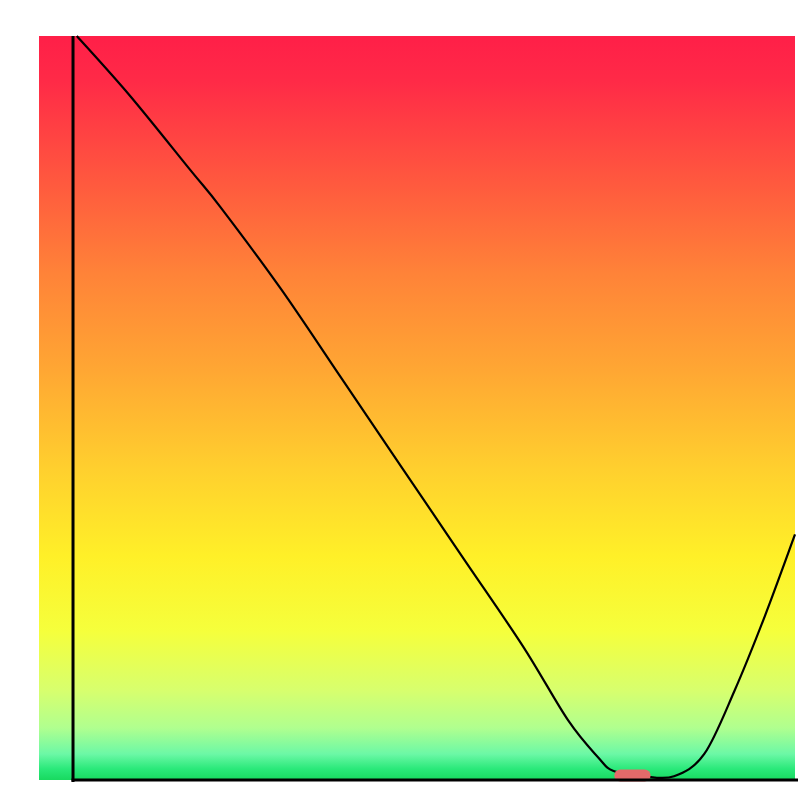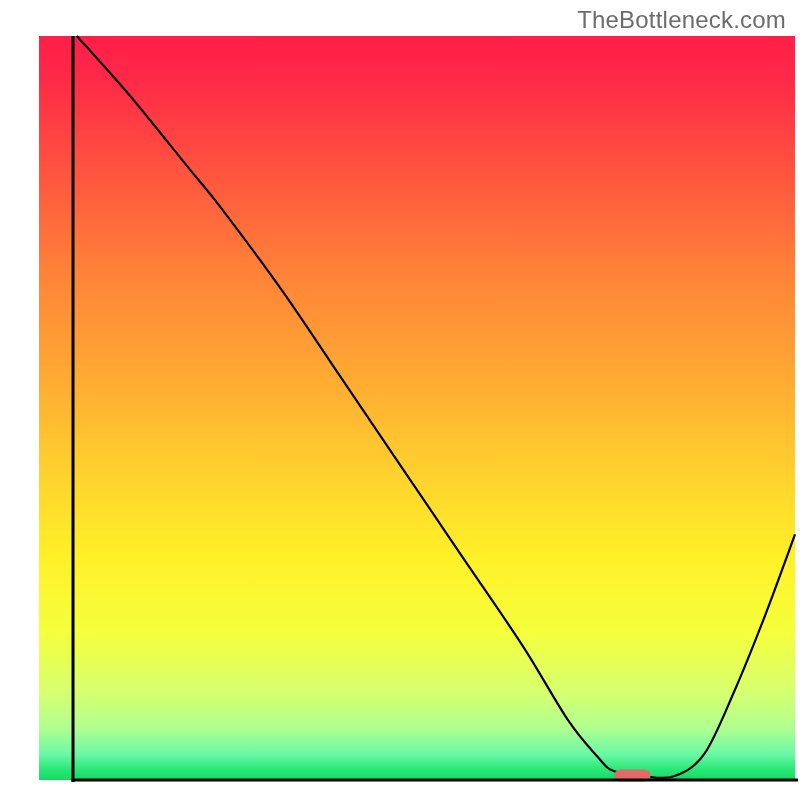--- a/index.html
+++ b/index.html
@@ -30,21 +30,20 @@
     left: 0;
     top: 0;
     width: 800px;
     height: 800px;
   }
 </style>
 </head>
 <body>
 
 <div class="container">
-  <div class="watermark">TheBottleneck.com</div>
 
   <svg class="plot" viewBox="0 0 800 800" preserveAspectRatio="none">
     <defs>
       <linearGradient id="bg-grad" x1="0" y1="0" x2="0" y2="1">
 
       <stop offset="0.00%" stop-color="#ff1f48"></stop>
           <stop offset="6.00%" stop-color="#ff2a47"></stop>
           <stop offset="20.00%" stop-color="#ff5a3e"></stop>
           <stop offset="32.00%" stop-color="#ff8338"></stop>
           <stop offset="45.00%" stop-color="#ffa733"></stop>

